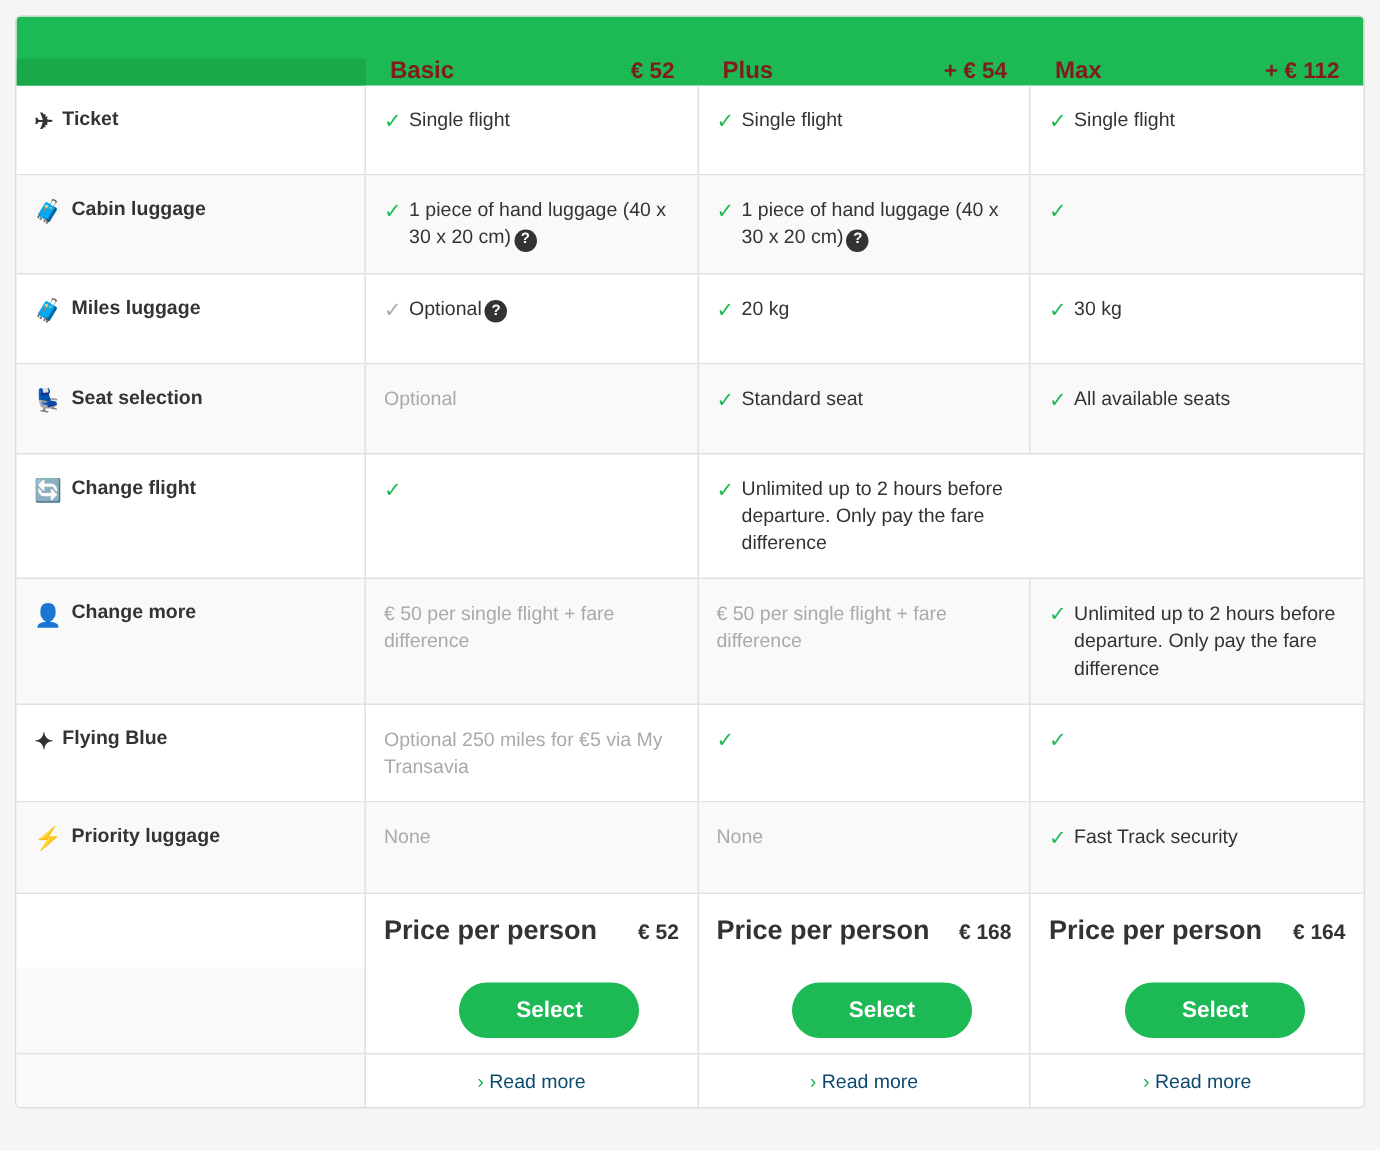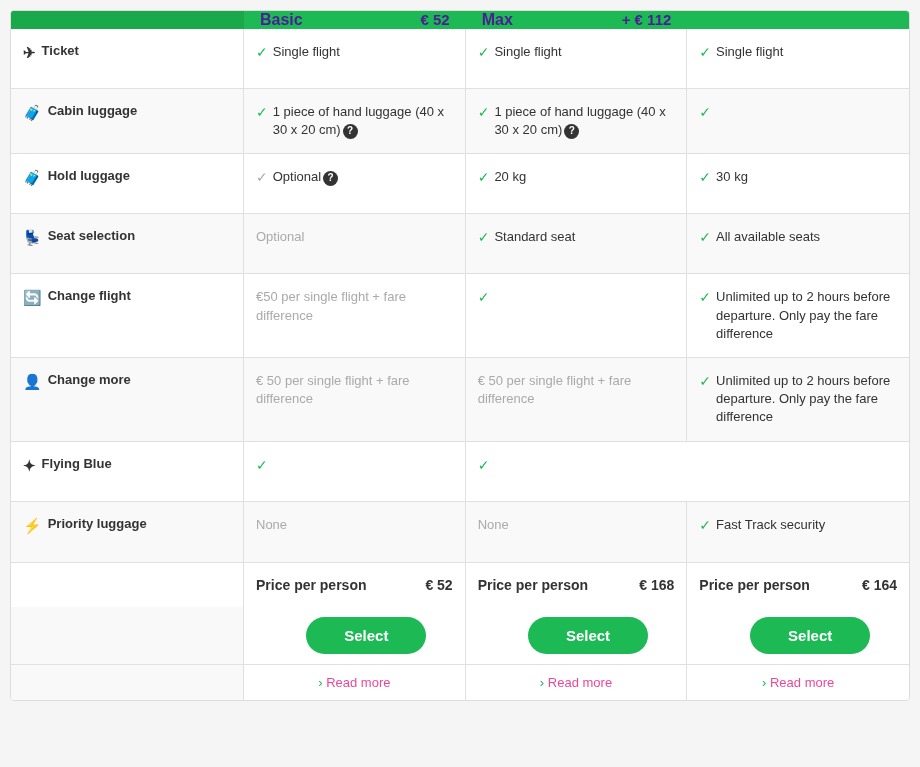--- a/index.html
+++ b/index.html
@@ -19,23 +19,24 @@
       overflow: hidden;
       background: #fff;
     }
     .header-row {
       display: grid;
       grid-template-columns: 233px 1fr 1fr 1fr;
       background: #1db954;
     }
     .header-cell {
       padding: 0 16px;
-      color: #4c1d95;
+      color: #7f1d1d;
       font-weight: bold;
       font-size: 15px;
+      margin-top: 28px;
     }
     .header-cell.label-col {
       background: #19a84a;
     }
     .header-cell .plan-name {
       font-size: 16px;
       font-weight: bold;
     }
     .header-cell .plan-price {
       float: right;
@@ -125,21 +126,21 @@
       border-right: 1px solid #e0e0e0;
       display: flex;
       align-items: center;
       justify-content: space-between;
     }
     .footer-price-cell:last-child {
       border-right: none;
     }
     .footer-price-cell .price-label {
       font-weight: bold;
-      font-size: 14px;
+      font-size: 18px;
       color: #333;
     }
     .footer-price-cell .price-amount {
       font-weight: bold;
       font-size: 14px;
       color: #333;
     }
     .footer-label-cell {
       padding: 14px 12px;
       border-right: 1px solid #e0e0e0;
@@ -186,21 +187,21 @@
       align-items: center;
       border-right: 1px solid #e0e0e0;
     }
     .read-more-cell:last-child {
       border-right: none;
     }
     .read-more-cell.empty {
       background: #f9f9f9;
     }
     .read-more-link {
-      color: #ec4899;
+      color: #0c4a6e;
       text-decoration: none;
       font-size: 13px;
       cursor: pointer;
     }
     .read-more-link::before {
       content: '›  ';
       color: #1db954;
     }
   </style>
 </head>
@@ -208,20 +209,24 @@
 
 <div class="pricing-table">
 
   <div class="header-row">
     <div class="header-cell label-col"></div>
     <div class="header-cell">
       <span class="plan-name">Basic</span>
       <span class="plan-price">€ 52</span>
     </div>
     <div class="header-cell">
+      <span class="plan-name">Plus</span>
+      <span class="plan-price">+ € 54</span>
+    </div>
+    <div class="header-cell">
       <span class="plan-name">Max</span>
       <span class="plan-price">+ € 112</span>
     </div>
   </div>
 
   <div id="table-body">
       <div class="data-row">
         <div class="row-label">
           <span class="icon">✈</span>
           <span>Ticket</span>
@@ -252,21 +257,21 @@
           <span class="check">✓</span>
           <span class="cell-text">1 piece of hand luggage (40 x 30 x 20 cm)<span class="help-icon">?</span></span>
         </div>
         <div class="row-cell">
           <span class="check">✓</span>
         </div>
       </div>
       <div class="data-row">
         <div class="row-label">
           <span class="icon">🧳</span>
-          <span>Hold luggage</span>
+          <span>Miles luggage</span>
         </div>
         <div class="row-cell">
           <span class="check-light">✓</span>
           <span class="cell-text">Optional<span class="help-icon">?</span></span>
         </div>
         <div class="row-cell">
           <span class="check">✓</span>
           <span class="cell-text">20 kg</span>
         </div>
         <div class="row-cell">
@@ -290,23 +295,20 @@
           <span class="check">✓</span>
           <span class="cell-text">All available seats</span>
         </div>
       </div>
       <div class="data-row">
         <div class="row-label">
           <span class="icon">🔄</span>
           <span>Change flight</span>
         </div>
         <div class="row-cell">
-          <span class="cell-text muted">€50 per single flight + fare difference</span>
-        </div>
-        <div class="row-cell">
           <span class="check">✓</span>
         </div>
         <div class="row-cell">
           <span class="check">✓</span>
           <span class="cell-text">Unlimited up to 2 hours before departure. Only pay the fare difference</span>
         </div>
       </div>
       <div class="data-row alt-bg">
         <div class="row-label">
           <span class="icon">👤</span>
@@ -320,20 +322,23 @@
         </div>
         <div class="row-cell">
           <span class="check">✓</span>
           <span class="cell-text">Unlimited up to 2 hours before departure. Only pay the fare difference</span>
         </div>
       </div>
       <div class="data-row">
         <div class="row-label">
           <span class="icon">✦</span>
           <span>Flying Blue</span>
+        </div>
+        <div class="row-cell">
+          <span class="cell-text muted">Optional 250 miles for €5 via My Transavia</span>
         </div>
         <div class="row-cell">
           <span class="check">✓</span>
         </div>
         <div class="row-cell">
           <span class="check">✓</span>
         </div>
       </div>
       <div class="data-row alt-bg">
         <div class="row-label">

